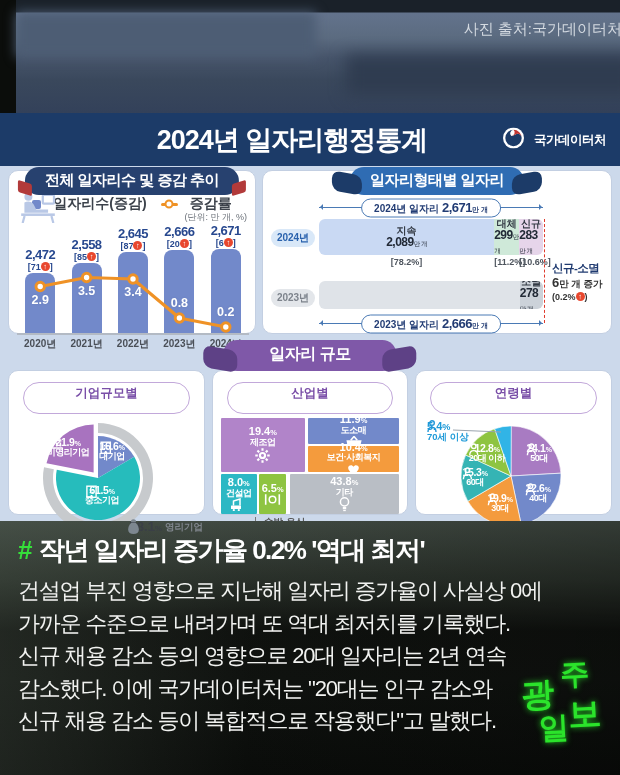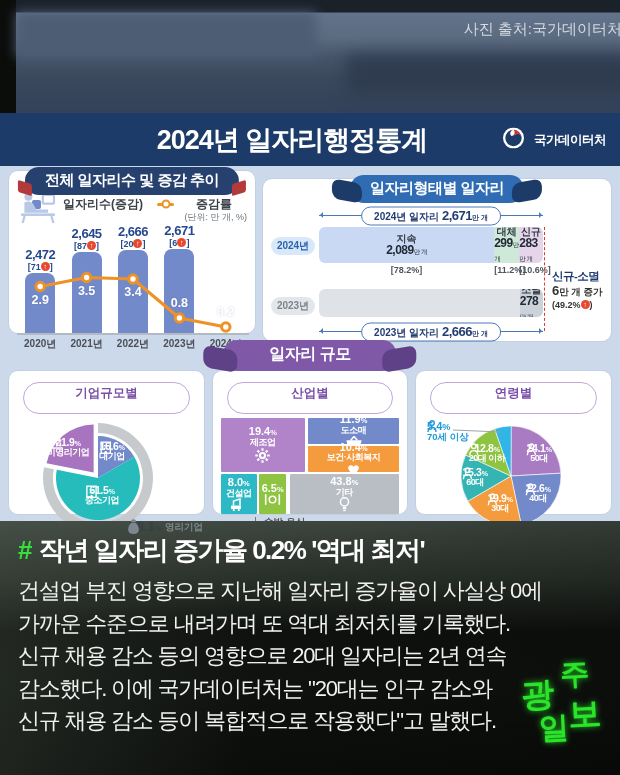--- a/index.html
+++ b/index.html
@@ -18,21 +18,21 @@
   .title-banner{position:absolute;left:0;top:113px;width:620px;height:53px;background:#1c3b68;
     display:flex;align-items:center;justify-content:center;}
   .title-banner h1{margin:0;color:#fff;font-size:27px;font-weight:800;letter-spacing:-1px;transform:translateX(-18px);}
   .gov-logo{position:absolute;right:14px;top:50%;transform:translateY(-50%);display:flex;align-items:center;gap:10px;}
   .gov-logo .txt{color:#fff;font-size:12.5px;font-weight:700;letter-spacing:-0.5px;}
 
   
   .info{position:absolute;left:0;top:166px;width:620px;height:355px;background:#ccd9eb;}
   .card{position:absolute;background:#fff;border:1px solid #c3cfe2;border-radius:10px;}
   .card-overview{left:8px;top:4px;width:248px;height:164px;}
-  .card-form{left:262px;top:12px;width:350px;height:164px;}
+  .card-form{left:262px;top:4px;width:350px;height:164px;}
   .card-company{left:8px;top:204px;width:197px;height:145px;}
   .card-industry{left:212px;top:204px;width:196px;height:145px;}
   .card-age{left:415px;top:204px;width:197px;height:145px;}
 
   .ribbon{position:absolute;left:50%;transform:translateX(-50%);top:-4px;z-index:4;
     color:#fff;font-weight:800;font-size:15px;letter-spacing:-0.5px;white-space:nowrap;
     padding:4px 20px 5px;border-radius:14px;}
   .ribbon.navy{background:#27416f;}
   .ribbon.navy::before,.ribbon.navy::after{content:"";position:absolute;bottom:1px;width:14px;height:12px;background:#b23a3a;z-index:-1;border-radius:2px;}
   .ribbon.navy::before{left:-7px;transform:skewY(18deg);}
@@ -48,21 +48,21 @@
   .scale-banner::before,.scale-banner::after{content:"";position:absolute;top:26%;width:34px;height:70%;background:#5e4186;z-index:-1;border-radius:8px;}
   .scale-banner::before{left:-20px;transform:skewY(10deg);}
   .scale-banner::after{right:-20px;transform:skewY(-10deg);}
 
   .pillhead{margin:11px auto 4px;width:86%;border:1.5px solid #c2a8da;border-radius:999px;
     color:#7a4fa8;font-weight:800;font-size:12.5px;text-align:center;padding:2px 0 11px;background:#fff;}
 
   
   .ov-body{position:relative;margin:26px 8px 0;}
   .legend-row{display:flex;justify-content:center;gap:14px;align-items:center;height:14px;}
-  .lg-item{display:flex;align-items:center;gap:22px;font-size:12px;color:#3c424b;font-weight:700;}
+  .lg-item{display:flex;align-items:center;gap:12px;font-size:14px;color:#3c424b;font-weight:700;}
   .lg-sq{width:9px;height:9px;background:#7289ca;border-radius:2px;}
   .lg-line{position:relative;width:17px;height:3px;background:#ef9226;border-radius:2px;}
   .lg-line::after{content:"";position:absolute;left:50%;top:50%;transform:translate(-50%,-50%);
     width:5px;height:5px;background:#fff;border:2.5px solid #ef9226;border-radius:50%;}
   .unit-note{position:absolute;right:0;top:14px;font-size:9px;color:#6a7078;}
   .plot{position:relative;width:232px;height:118px;margin-top:4px;}
   .bars{position:absolute;left:0;bottom:0;width:232px;height:150px;display:flex;z-index:1;}
   .bar-col{width:46.4px;display:flex;flex-direction:column;justify-content:flex-end;align-items:center;}
   .bar-lab{text-align:center;margin-bottom:1px;line-height:1.05;}
   .bv{font-size:13px;font-weight:800;color:#27488f;letter-spacing:-0.5px;}
@@ -198,20 +198,27 @@
               <path d="M4.6 15.6 L3.4 20 M21.4 15.6 L22.6 20" stroke="currentColor" stroke-width="1.4"></path>
             </svg>
           </span>
           <div class="bars" data-interactable="false">
               <div data-interactable="false" class="bar-col">
                 <div data-interactable="false" class="bar-lab">
                   <div class="bv">2,472</div>
                   <div class="bchg">[71<span class="upcirc" data-interactable="false">↑</span>]</div>
                 </div>
                 <div data-interactable="false" class="bar" style="height: 60px; background: rgb(114, 137, 202);"></div>
+              </div>
+              <div data-interactable="false" class="bar-col">
+                <div data-interactable="false" class="bar-lab">
+                  <div class="bv">2,558</div>
+                  <div class="bchg">[85<span class="upcirc" data-interactable="false">↑</span>]</div>
+                </div>
+                <div data-interactable="false" class="bar" style="height: 70px; background: rgb(114, 137, 202);"></div>
               </div>
               <div data-interactable="false" class="bar-col">
                 <div data-interactable="false" class="bar-lab">
                   <div class="bv">2,645</div>
                   <div class="bchg">[87<span class="upcirc" data-interactable="false">↑</span>]</div>
                 </div>
                 <div data-interactable="false" class="bar" style="height: 81px; background: rgb(114, 137, 202);"></div>
               </div>
               <div data-interactable="false" class="bar-col">
                 <div data-interactable="false" class="bar-lab">
@@ -297,21 +304,21 @@
           <div class="oval" data-interactable="false">
             <span data-interactable="false">2023년 일자리</span>
             <b data-interactable="false">2,666</b><span class="u" data-interactable="false">만 개</span>
           </div>
         </div>
 
         <div class="dashred" style="left:273px;top:20px;height:104px;" data-interactable="false"></div>
         <div class="anno" style="left:281px;top:62px;" data-interactable="false">
           <div class="a1" data-interactable="false">신규-소멸</div>
           <div class="a2"><b data-interactable="false">6</b><span data-interactable="false">만 개 증가</span></div>
-          <div class="a3"><span data-interactable="false">(49.2%</span><span class="upcirc" data-interactable="false">↑</span><span data-interactable="false">)</span></div>
+          <div class="a3"><span data-interactable="false">(0.2%</span><span class="upcirc" data-interactable="false">↑</span><span data-interactable="false">)</span></div>
         </div>
       </div>
     </div>
 
     <div class="scale-banner" data-interactable="false">일자리 규모</div>
 
     <div class="card card-company" data-interactable="false">
       <div class="pillhead" data-interactable="false">기업규모별</div>
       <div class="pie-wrap" id="company-pie" data-interactable="false">
           <svg width="181" height="112" viewBox="0 0 181 112" data-interactable="false">

